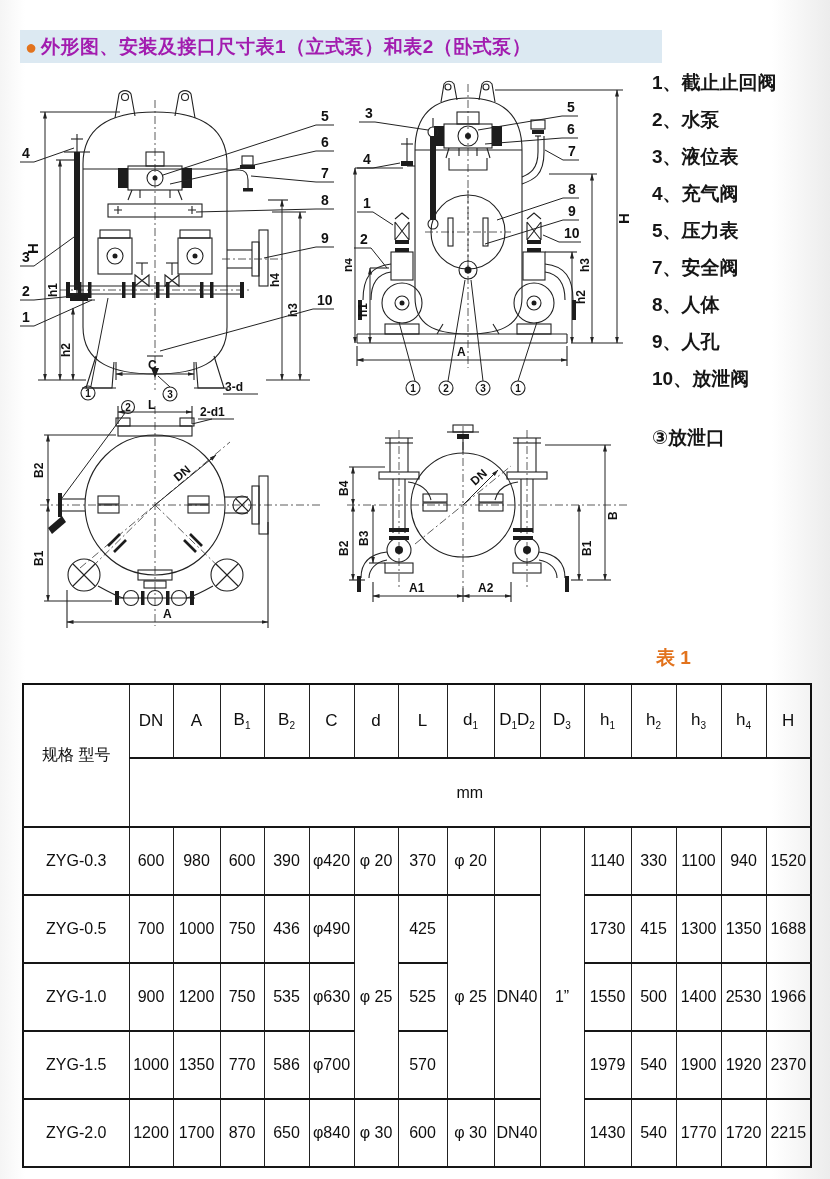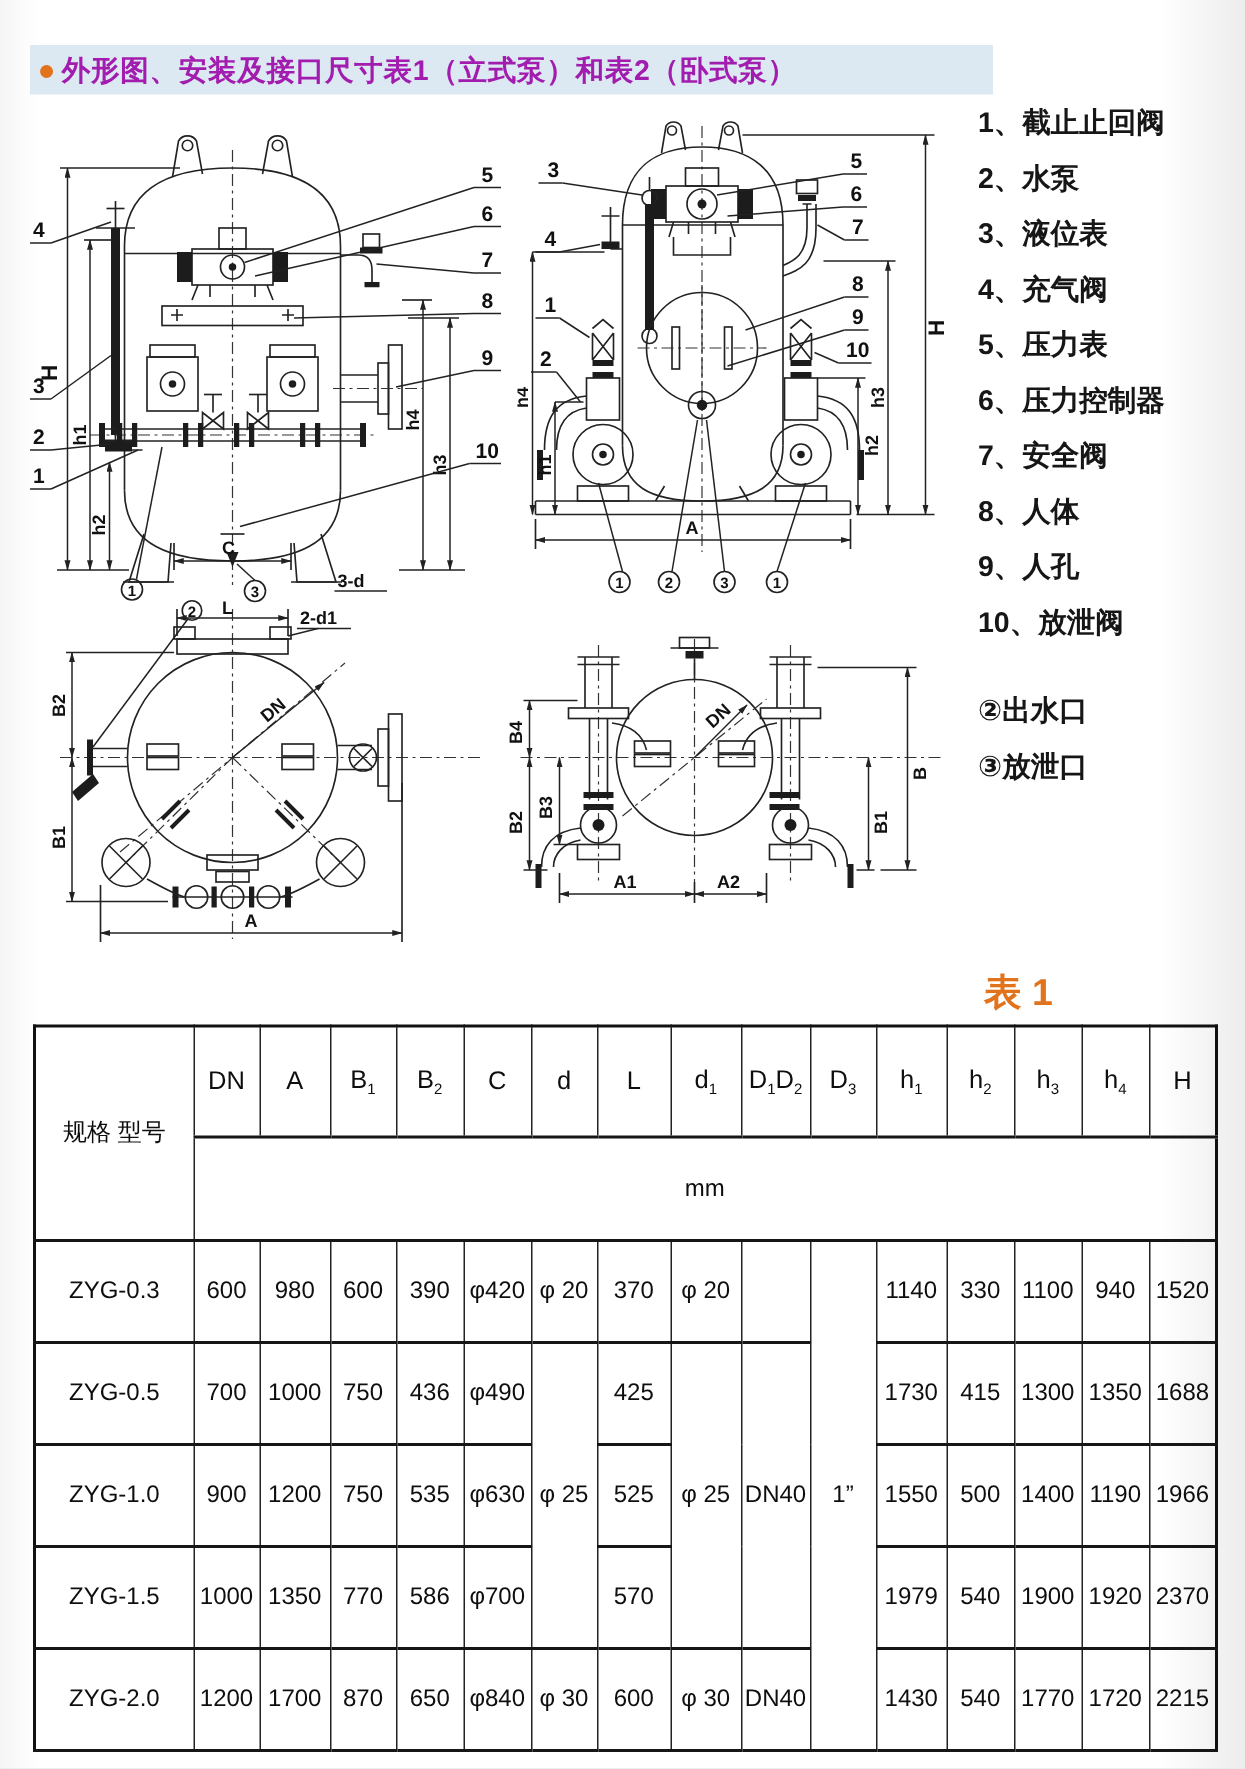--- a/index.html
+++ b/index.html
@@ -9,21 +9,21 @@
   
   .title-bar{position:absolute;left:20px;top:30px;width:642px;height:33px;background:#dce9f2;
              display:flex;align-items:center;padding-left:5px;box-sizing:border-box;}
   .bullet{color:#e2731d;font-size:20px;line-height:1;margin-right:4px;}
   .title-text{color:#a21caf;font-size:19px;font-weight:bold;letter-spacing:.5px;white-space:nowrap;}
   
   .legend{position:absolute;left:652px;top:64px;width:176px;}
   .legend-item{font-size:19px;font-weight:bold;color:#161616;height:37px;line-height:37px;white-space:nowrap;}
   .ports{margin-top:22px;}
   
-  .tbl-caption{position:absolute;left:656px;top:645px;color:#e2731d;font-size:25px;font-weight:bold;text-align:center;}
+  .tbl-caption{position:absolute;left:656px;top:645px;color:#e2731d;font-size:19px;font-weight:bold;text-align:center;}
   
   table.dim-table{position:absolute;left:22px;top:683px;width:786px;height:472px;
                   border-collapse:collapse;table-layout:fixed;border:2px solid #111;}
   table.dim-table th,table.dim-table td{border:1px solid #222;border-bottom:2px solid #161616;
                   text-align:center;vertical-align:middle;padding:0;font-weight:normal;
                   font-size:16px;color:#0e0e0e;overflow:hidden;}
   table.dim-table th{font-size:17px;}
   td.spec{vertical-align:bottom;text-align:left;padding:0 0 14px 8px;font-size:18px;}
   tr.hdr-row{height:74px;} tr.unit-row{height:69px;} tr.data-row{height:68px;}
   td.model{font-size:17px;margin-top:37px;}
@@ -564,27 +564,25 @@
     </g>
   </svg>
   </div>
 
   <div class="legend">
     <div class="legend-item">1、截止止回阀</div>
     <div class="legend-item">2、水泵</div>
     <div class="legend-item">3、液位表</div>
     <div class="legend-item">4、充气阀</div>
     <div class="legend-item">5、压力表</div>
-    <div class="legend-item">6、压力控制器</div>
     <div class="legend-item">7、安全阀</div>
     <div class="legend-item">8、人体</div>
     <div class="legend-item">9、人孔</div>
     <div class="legend-item">10、放泄阀</div>
     <div class="ports">
-      <div class="legend-item">②出水口</div>
       <div class="legend-item">③放泄口</div>
     </div>
   </div>
 
   <div class="tbl-caption">表 1</div>
 
   <table class="dim-table">
     <colgroup>
       <col style="width:106px">
         <col style="width:44px">
@@ -664,21 +662,21 @@
       <td class="model">ZYG-1.0</td>
       <td>900</td>
       <td>1200</td>
       <td>750</td>
       <td>535</td>
       <td class="phi">φ630</td>
       <td>525</td>
       <td>1550</td>
       <td>500</td>
       <td>1400</td>
-      <td>1190</td>
+      <td>2530</td>
       <td>1966</td>
     </tr>
     <tr class="data-row">
       <td class="model">ZYG-1.5</td>
       <td>1000</td>
       <td>1350</td>
       <td>770</td>
       <td>586</td>
       <td class="phi">φ700</td>
       <td>570</td>

